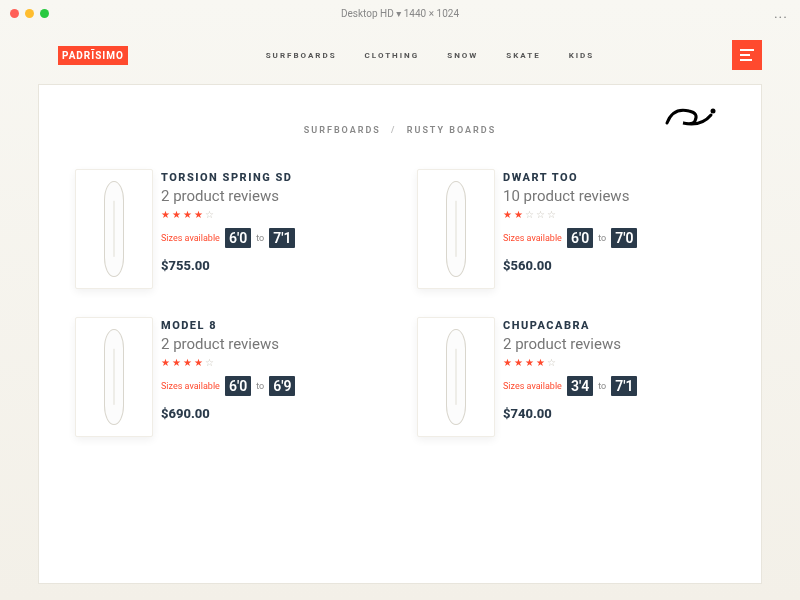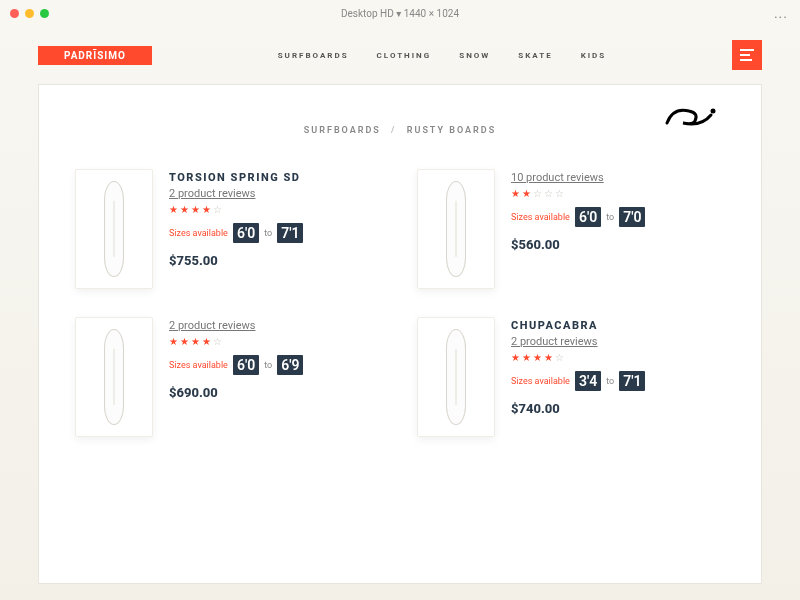--- a/index.html
+++ b/index.html
@@ -23,21 +23,21 @@
     font-size: 10px; color: #888;
   }
   .titlebar-center .drop { color:#888; }
   .titlebar-right { position:absolute; right:12px; color:#888; font-size:14px; letter-spacing:1px;}
   .header {
     display: flex; align-items: center; padding: 14px 38px 10px 38px;
     justify-content: space-between;
   }
   .logo {
     background: #ff4a2e; color: #fff; font-weight: 700; letter-spacing: 1px;
-    font-size: 10px; padding: 4px 26px;
+    font-size: 10px; padding: 4px 4px; margin-left: 20px;
   }
   .nav { display: flex; gap: 28px; }
   .nav a {
     font-size: 8px; letter-spacing: 2px; color: #555; font-weight: 700;
     text-transform: uppercase; cursor: pointer;
   }
   .menu-btn {
     width: 30px; height: 30px; background: #ff4a2e; display: flex;
     align-items: center; justify-content: center; cursor: pointer;
   }
@@ -51,42 +51,42 @@
     font-weight: 600; text-transform: uppercase;
   }
   .breadcrumb .sep { margin: 0 6px; color:#bbb; }
   .brand-mark {
     position: absolute; right: 42px; top: 18px; font-size: 22px;
   }
   .grid {
     display: grid; grid-template-columns: 1fr 1fr; gap: 28px 34px;
     margin-top: 34px;
   }
-  .product { display: flex; gap: 16px; }
+  .product { display: flex; gap: 8px; }
   .thumb {
     width: 78px; height: 120px; background: #fff;
     border: 1px solid #f0ede6; border-radius: 2px;
     box-shadow: 0 3px 8px rgba(0,0,0,0.06);
     display:flex; align-items:center; justify-content:center;
   }
   .board {
     width: 20px; height: 96px; background: #fcfcfc;
     border: 1px solid #d9d6cd; border-radius: 50% / 20%;
     position: relative;
   }
   .board::after{
     content:""; position:absolute; top:50%; left:50%; transform:translate(-50%,-50%);
     width:1px; height:60%; background:#e0ddd4;
   }
   .details { flex:1; padding-top:2px; }
   .pname {
     font-size: 11px; font-weight: 800; letter-spacing: 1.5px; color: #2a3a4a;
     text-transform: uppercase; margin-bottom: 3px;
   }
-  .reviews { font-size: 11px; color: #777; margin-bottom: 4px; text-decoration: underline; }
+  .reviews { font-size: 15px; color: #777; margin-bottom: 4px; }
   .stars { display:flex; gap:2px; margin-bottom: 8px;}
   .star { color:#ff4a2e; font-size:10px; }
   .star.empty { color:#c9c5bb; }
   .sizes { font-size: 9px; color:#888; display:flex; align-items:center; gap:5px; margin-bottom:10px;}
   .sizes .lbl { color:#ff4a2e; font-weight:400; }
   .chip {
     background:#2a3a4a; color:#fff; font-size:14px; padding:2px 4px; border-radius:1px;
     font-weight:600;
   }
   .price { font-size: 13px; font-weight:800; color:#2a3a4a;}
@@ -164,20 +164,21 @@
           </div>
           <div class="price">$755.00</div>
         </div>
       </div>
 
       <div class="product">
         <div class="thumb">
             <div class="board"></div>
           </div>
         <div class="details">
+          <div class="pname">DWART TOO</div>
           <div class="reviews">10 product reviews</div>
           <div class="stars">
               <span class="star">★</span>
               <span class="star">★</span>
               <span class="star empty">☆</span>
               <span class="star empty">☆</span>
               <span class="star empty">☆</span>
             </div>
           <div class="sizes">
             <span class="lbl">Sizes available</span>
@@ -187,20 +188,21 @@
           </div>
           <div class="price">$560.00</div>
         </div>
       </div>
 
       <div class="product">
         <div class="thumb">
             <div class="board"></div>
           </div>
         <div class="details">
+          <div class="pname">MODEL 8</div>
           <div class="reviews">2 product reviews</div>
           <div class="stars">
               <span class="star">★</span>
               <span class="star">★</span>
               <span class="star">★</span>
               <span class="star">★</span>
               <span class="star empty">☆</span>
             </div>
           <div class="sizes">
             <span class="lbl">Sizes available</span>

